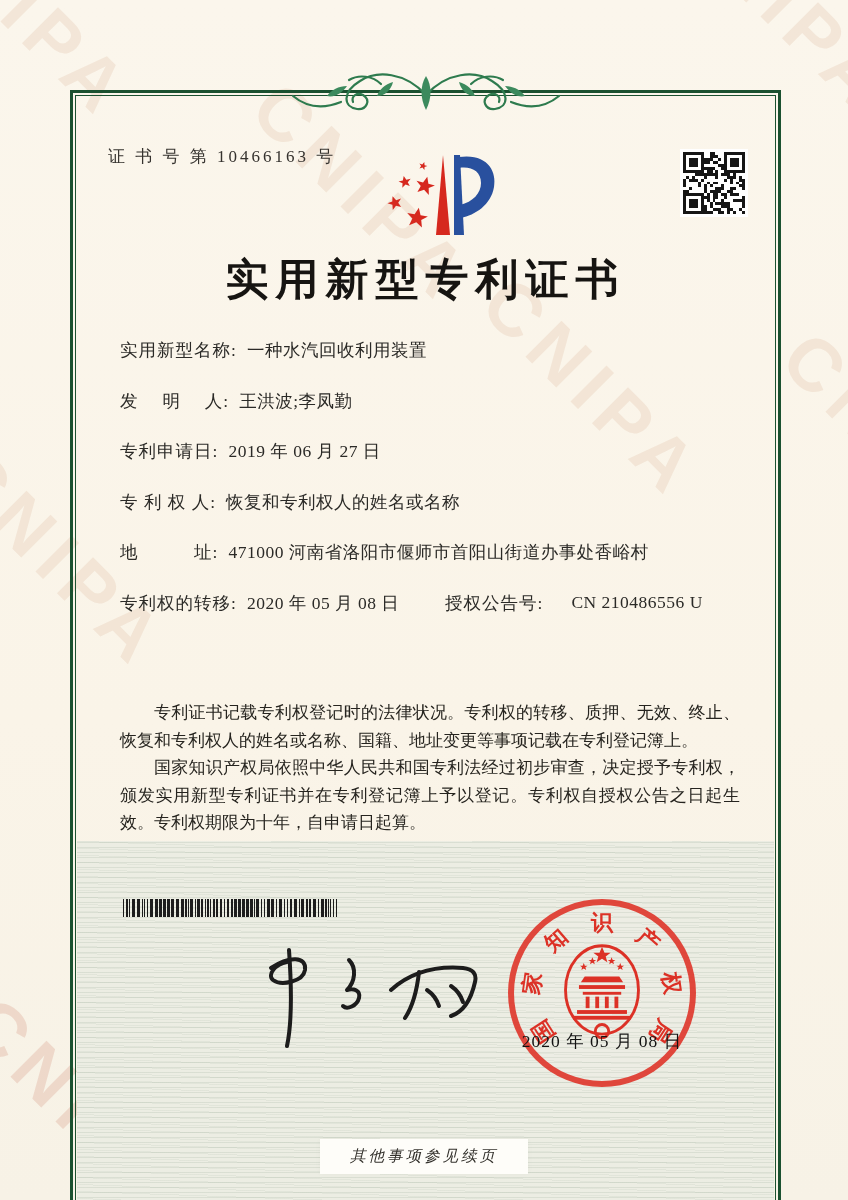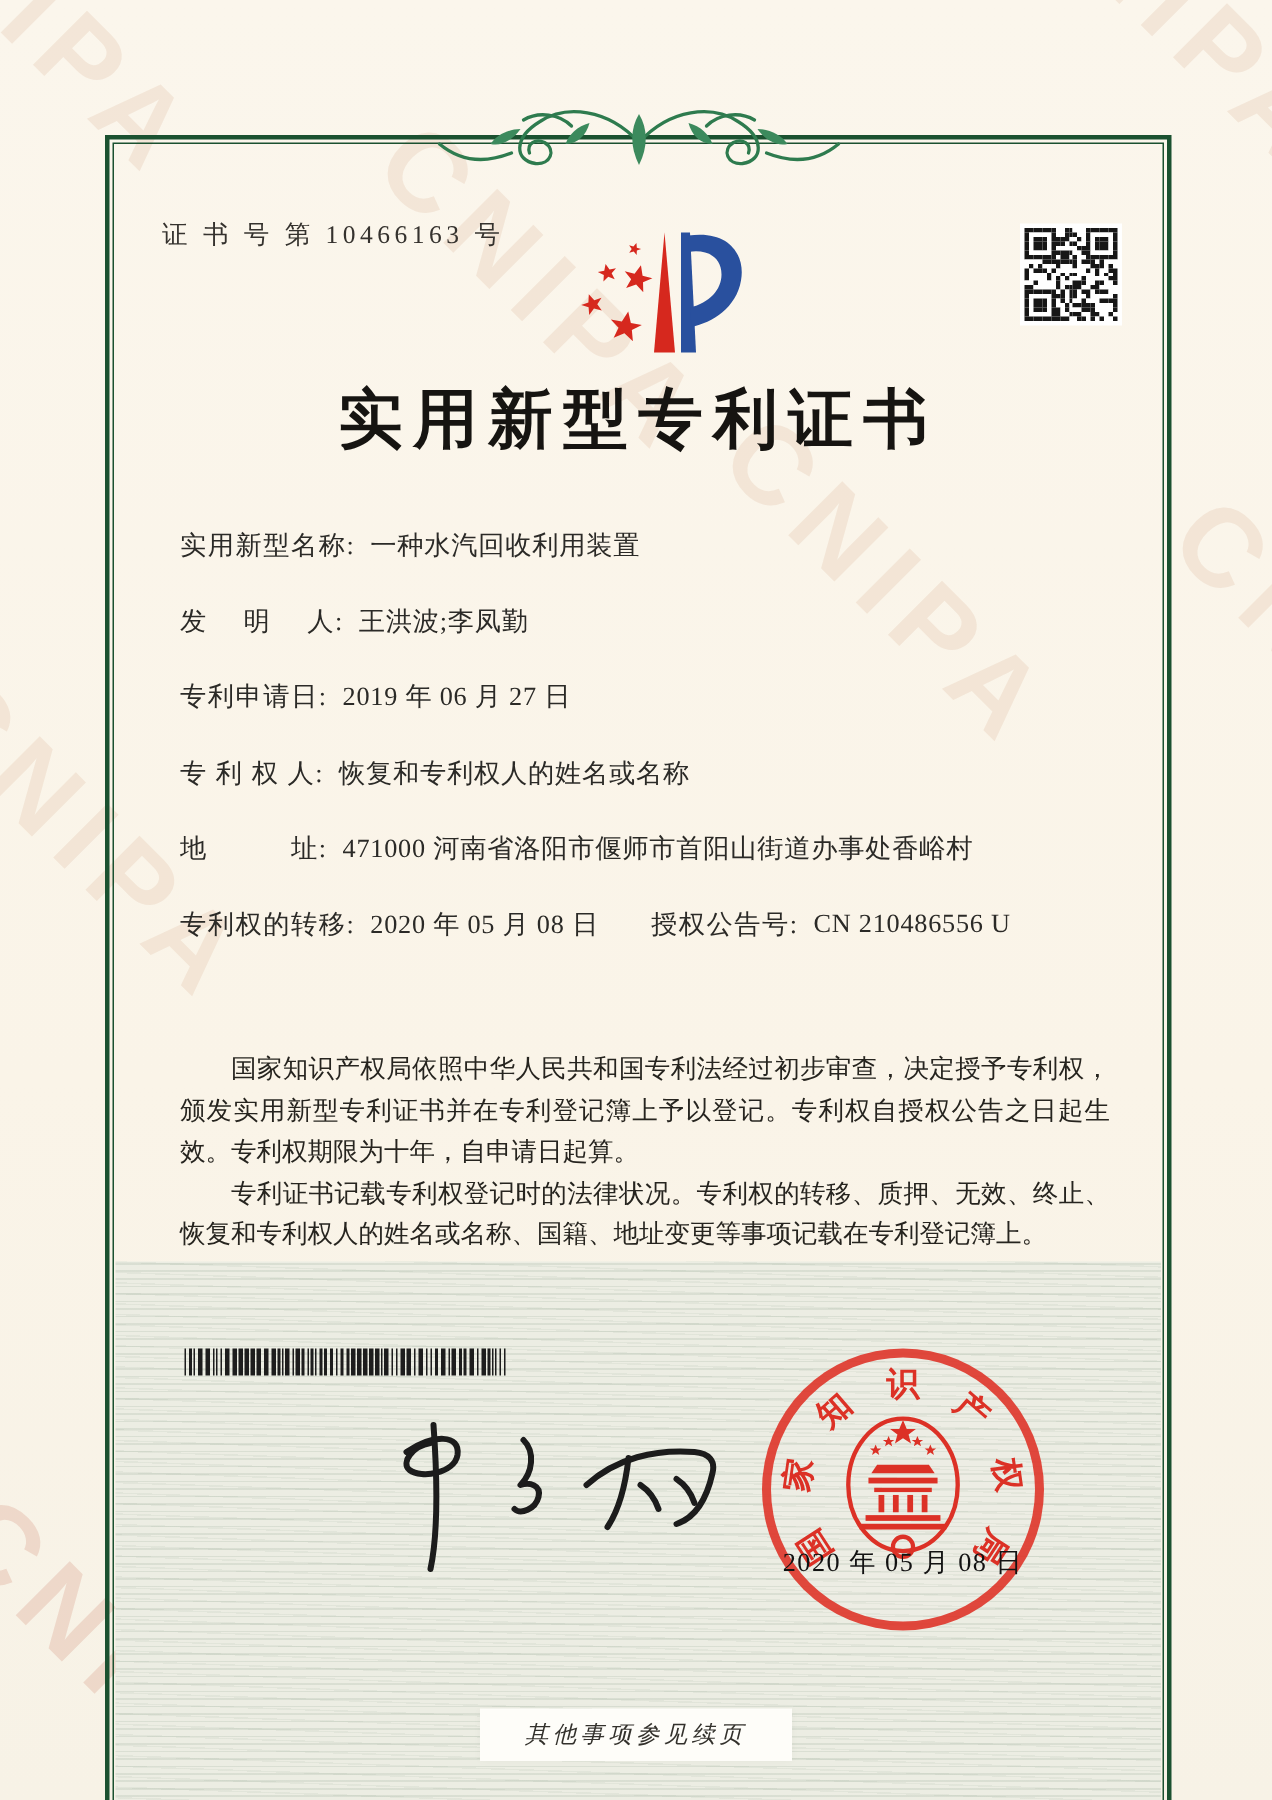--- a/index.html
+++ b/index.html
@@ -22,24 +22,24 @@
   .logo { position:absolute; left:50%; top:50px; transform:translateX(-50%); }
 
   .qr { position:absolute; right:30px; top:56px; width:68px; height:68px; background:#fff; padding:3px; }
   .qr-grid { display:grid; grid-template-columns:repeat(21,1fr); width:62px; height:62px; }
   .qr-grid div { background:#fff; }
   .qr-grid div.on { background:#161616; }
 
   .title { position:absolute; left:0; right:0; top:158px; text-align:center; font-size:43px; font-weight:bold; letter-spacing:7px; color:#161411; }
 
   .fields { position:absolute; left:47px; right:30px; top:245px; }
-  .field-row { height:50.5px; display:flex; align-items:center; font-size:17.5px; color:#2b2a27; position:relative; }
+  .field-row { height:50.5px; display:flex; font-size:17.5px; color:#2b2a27; position:relative; }
   .field-label { letter-spacing:1px; white-space:pre; }
   .field-value { margin-left:10px; letter-spacing:0.5px; }
-  .grant-col { position:absolute; left:314px; display:flex; align-items:center; }
+  .grant-col { position:absolute; left:325px; display:flex; align-items:center;gap:18px; }
 
   .paragraphs { position:absolute; left:47px; right:38px; top:606px; font-size:17px; line-height:27.5px; color:#26241f; text-align:justify; }
   .paragraphs p { text-indent:2em; }
 
   .guilloche { position:absolute; left:4px; right:4px; top:748px; bottom:4px;
     background:
       repeating-linear-gradient(0deg, rgba(145,165,145,0.20) 0 1px, rgba(0,0,0,0) 1px 5px),
       repeating-linear-gradient(2deg, rgba(150,170,150,0.12) 0 1px, rgba(0,0,0,0) 1px 7px),
       #ecede3; }
 
@@ -585,22 +585,22 @@
         <span class="field-label">专利权的转移:</span>
         <span class="field-value">2020 年 05 月 08 日</span>
         <span class="grant-col">
           <span class="field-label">授权公告号:</span>
           <span class="field-value">CN 210486556 U</span>
         </span>
       </div>
     </div>
 
     <div class="paragraphs">
+      <p>专利证书记载专利权登记时的法律状况。专利权的转移、质押、无效、终止、恢复和专利权人的姓名或名称、国籍、地址变更等事项记载在专利登记簿上。</p>
       <p>国家知识产权局依照中华人民共和国专利法经过初步审查，决定授予专利权，颁发实用新型专利证书并在专利登记簿上予以登记。专利权自授权公告之日起生效。专利权期限为十年，自申请日起算。</p>
-      <p>专利证书记载专利权登记时的法律状况。专利权的转移、质押、无效、终止、恢复和专利权人的姓名或名称、国籍、地址变更等事项记载在专利登记簿上。</p>
     </div>
 
     <div class="guilloche"></div>
 
     <div class="barcode" id="barcode">
         <div style="width: 1px;"></div>
         <div class="sp" style="width: 2px;"></div>
         <div style="width: 2px;"></div>
         <div class="sp" style="width: 1px;"></div>
         <div style="width: 1px;"></div>

